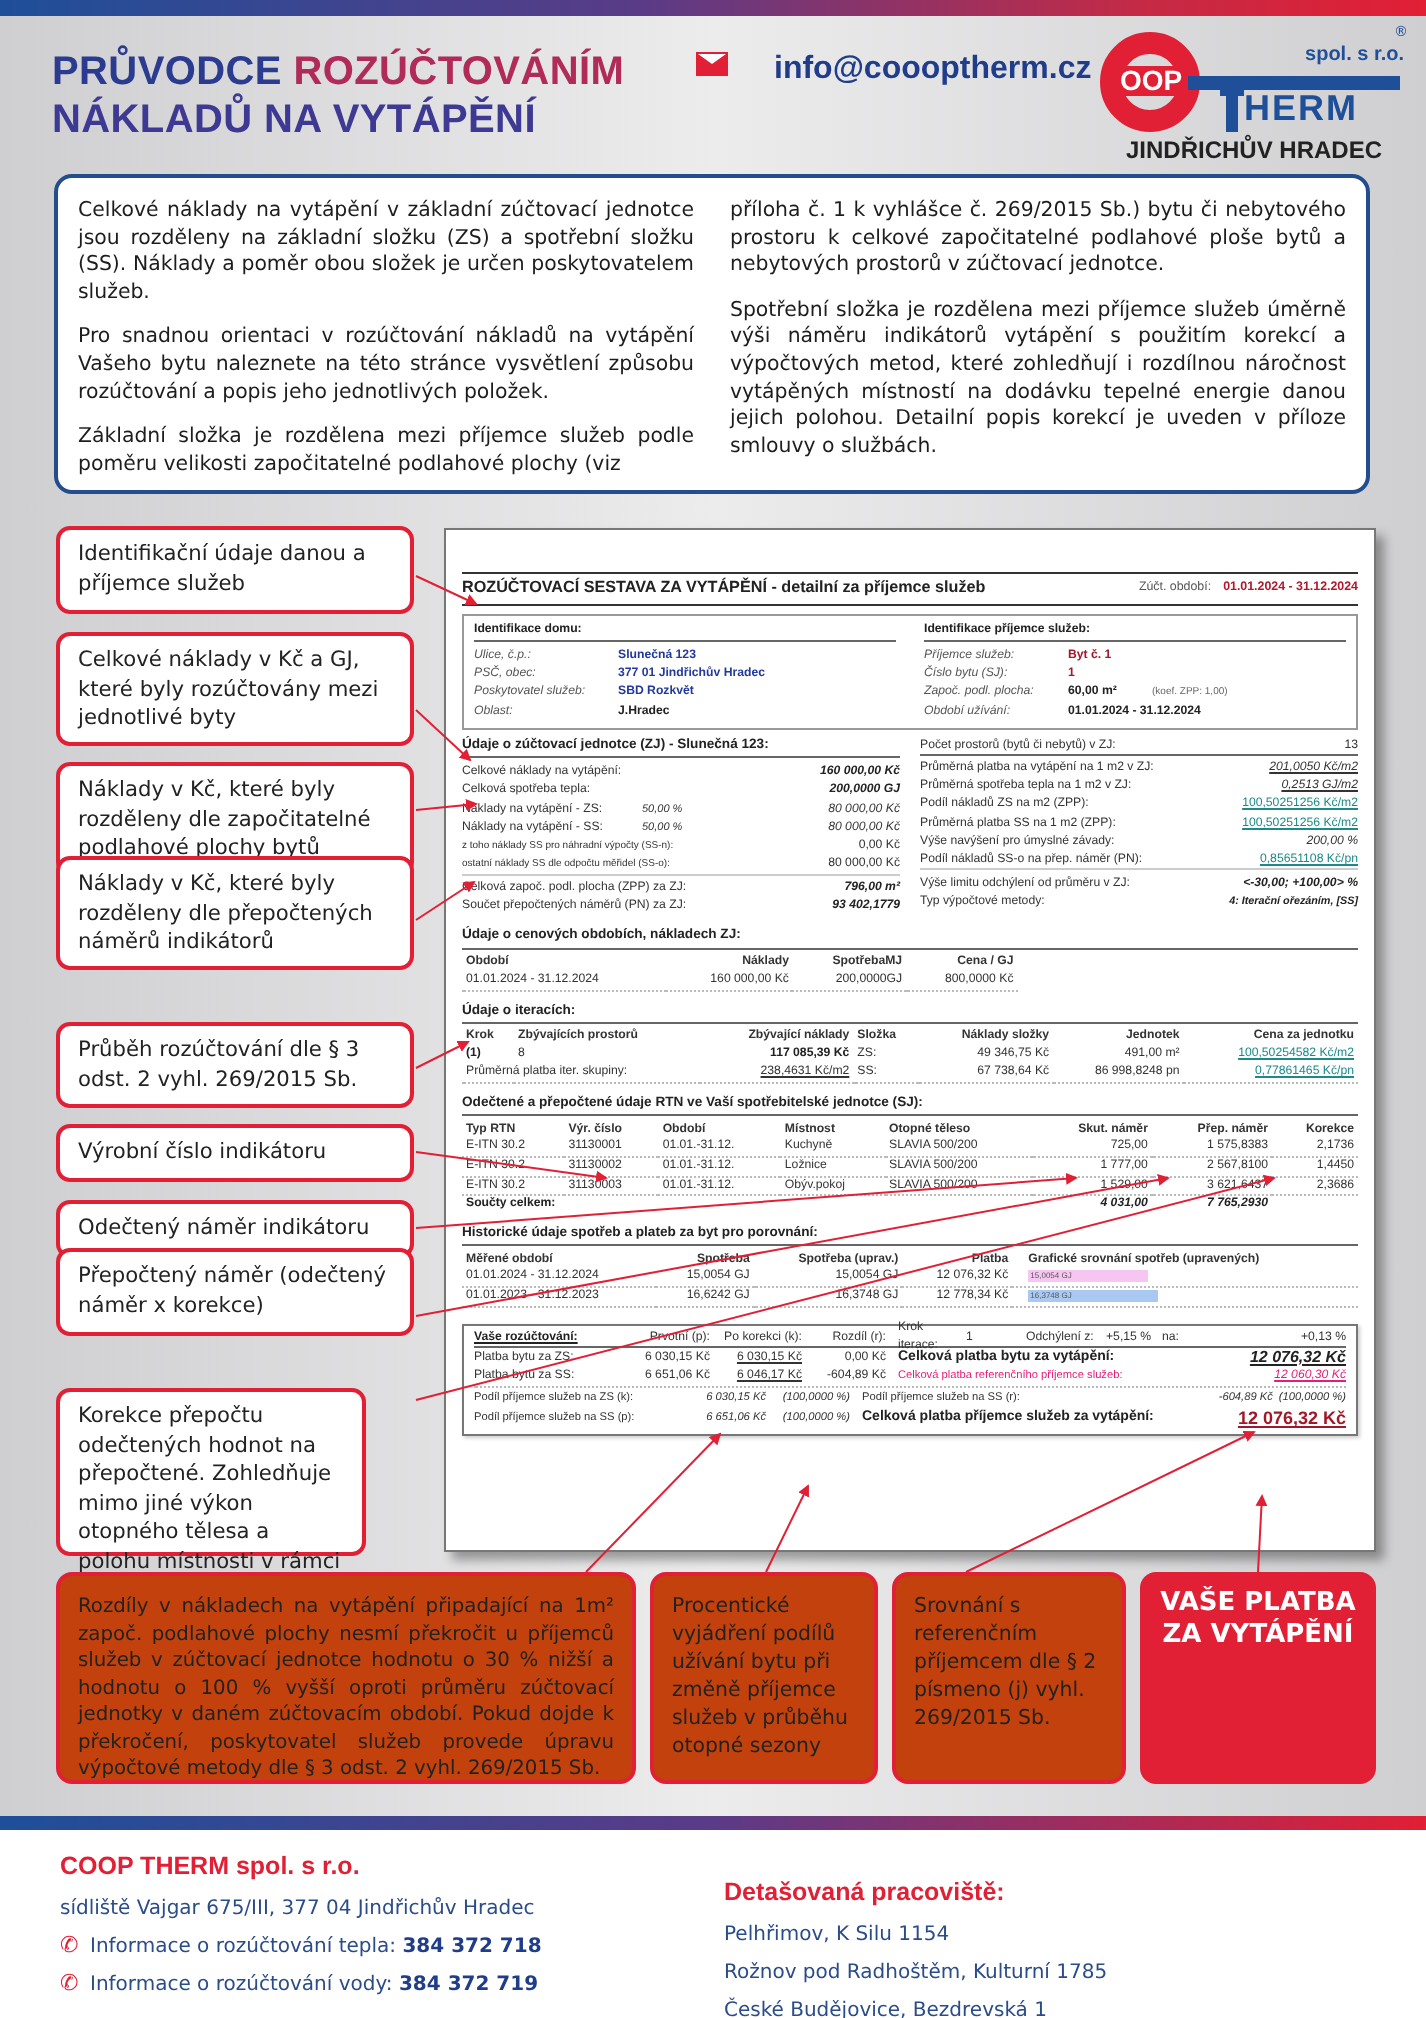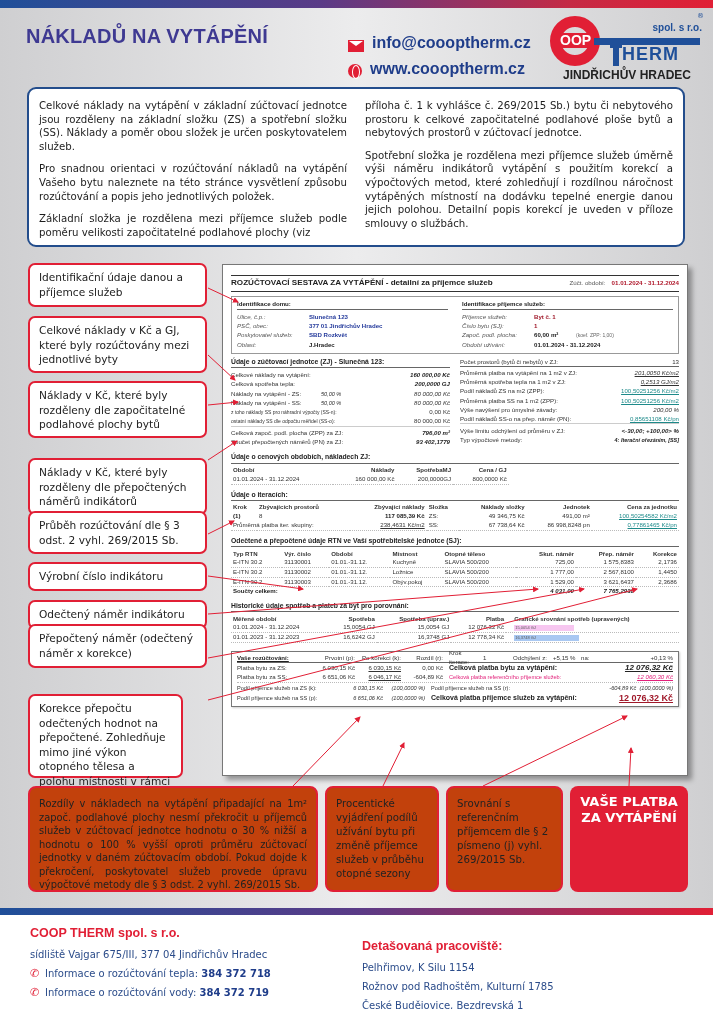--- a/index.html
+++ b/index.html
@@ -3,38 +3,38 @@
 <meta charset="utf-8">
 <style>
 *{box-sizing:border-box;margin:0;padding:0}
 html,body{width:713px;height:1009px;overflow:hidden}
 body{font-family:"DejaVu Sans",sans-serif;background:linear-gradient(90deg,#cfcfd1 0%,#ececed 50%,#cfcfd1 100%);position:relative;color:#1c1c1c}
 .topbar{position:absolute;left:0;top:0;width:713px;height:8px;background:linear-gradient(90deg,#1f4f99 0%,#5a3b87 45%,#c52a45 80%,#e11f35 100%)}
 .title{position:absolute;left:26px;top:24px;font-family:"Liberation Sans",sans-serif;font-weight:bold;font-size:20px;line-height:24px;letter-spacing:0.2px}
 .title .l1a{color:#2b3b8f}.title .l1b{color:#b02b58}
 .title .l2{color:#3e3992}
 .contact{position:absolute;left:348px;top:26px;font-family:"Liberation Sans",sans-serif;font-size:16px;color:#1f3d8a;font-weight:bold}
-.contact div{height:26px;display:flex;align-items:flex-end;gap:8px}
+.contact div{height:26px;display:flex;align-items:flex-start;gap:23px}
 .ic-mail{width:16px;height:12px;background:#e11f35;position:relative}
 .ic-mail:before{content:"";position:absolute;left:1px;top:1px;width:14px;height:10px;border-left:7px solid transparent;border-right:7px solid transparent;border-top:5px solid #fff;box-sizing:border-box}
 .ic-globe{width:14px;height:14px;border-radius:50%;background:#e11f35;position:relative}
 .ic-globe:after{content:"";position:absolute;left:4px;top:1px;width:6px;height:12px;border-radius:50%;border:1px solid #fff}
 .logo{position:absolute;left:548px;top:12px;width:160px;height:72px}
 .logo .ring{position:absolute;left:2px;top:4px;width:50px;height:50px;border-radius:50%;border:11px solid #e11f35}
 .logo .oop{position:absolute;left:10px;top:21px;font-family:"Liberation Sans",sans-serif;font-weight:bold;font-size:14px;color:#fff;background:#e11f35;padding:0 2px;line-height:15px}
 .logo .bar{position:absolute;left:46px;top:26px;width:106px;height:7px;background:#1f4f99}
 .logo .therm{position:absolute;left:62px;top:30px;font-family:"Liberation Sans",sans-serif;font-weight:bold;font-size:18px;color:#1f4f99;letter-spacing:1px;line-height:24px}
 .logo .spol{position:absolute;right:6px;top:10px;font-size:10px;color:#1f4f99;font-family:"Liberation Sans",sans-serif;font-weight:bold}
 .logo .reg{position:absolute;right:4px;top:0;font-size:7px;color:#1f4f99}
 .logo .city{position:absolute;left:0;top:56px;width:158px;text-align:center;font-family:"Liberation Sans",sans-serif;font-weight:bold;font-size:12px;color:#222}
 .intro{position:absolute;left:27px;top:87px;width:658px;height:160px;background:#fff;border:2px solid #234d8c;border-radius:9px;padding:10px 10px;display:flex;gap:18px;font-family:"DejaVu Sans",sans-serif;font-size:10.2px;line-height:13.6px;color:#1d1d1d}
 .intro .col{flex:1;text-align:justify}
 .intro p{margin-bottom:9px}
 .callout{position:absolute;left:28px;background:#fff;border:2px solid #e11f35;border-radius:7px;padding:5px 9px;font-size:10.6px;line-height:14.5px;color:#222;font-family:"DejaVu Sans",sans-serif}
-.doc{position:absolute;left:222px;top:264px;width:466px;height:512px;background:#fff;border:1px solid #777;box-shadow:4px 4px 5px rgba(0,0,0,.35);font-family:"Liberation Sans",sans-serif;font-size:6.1px;color:#333;padding:6px 8px;line-height:8.6px}
+.doc{position:absolute;left:222px;top:264px;width:466px;height:512px;background:#fff;border:1px solid #777;box-shadow:4px 4px 5px rgba(0,0,0,.35);font-family:"Liberation Sans",sans-serif;font-size:6.1px;color:#333;padding:17px 8px;line-height:8.6px}
 .doc .hdr{border-top:1px solid #333;border-bottom:1px solid #333;display:flex;justify-content:space-between;align-items:center;padding:3px 0;margin-top:4px}
 .doc .hdr .t{font-size:8.1px;font-weight:bold;color:#222}
 .doc .hdr .p{font-size:6.2px;color:#555}
 .doc .hdr .p b{color:#b0192c;margin-left:6px}
 .idbox{border:1px solid #999;margin-top:4px;padding:3px 5px;display:flex;gap:14px}
 .idbox .c{flex:1}
 .idbox .h{font-weight:bold;border-bottom:1px solid #666;padding-bottom:1px;margin-bottom:2px;color:#222}
 .row{display:flex;height:9.4px;align-items:center}
 .lbl{color:#555;font-style:italic}
 .blue{color:#23399b;font-weight:bold}
@@ -67,31 +67,28 @@
 .f-right .h{color:#e11f35;font-weight:bold;font-size:12.5px;font-family:"Liberation Sans",sans-serif;margin-bottom:2px}
 .phone{display:inline-block;width:12px;height:12px;color:#e11f35;font-size:11px;line-height:12px;margin-right:3px}
 svg.arrows{position:absolute;left:0;top:0;pointer-events:none}
 </style>
 </head>
 <body>
 
 <div class="topbar"></div>
 
 <div class="title">
+  <div><span class="l1a">PRŮVODCE</span> <span class="l1b">ROZÚČTOVÁNÍM</span></div>
   <div class="l2">NÁKLADŮ NA VYTÁPĚNÍ</div>
 </div>
 
 <div class="contact">
   <div>
       <span class="ic-mail"></span>
       <span>info@coooptherm.cz</span>
-    </div>
-  <div>
-      <span class="ic-globe"></span>
-      <span>www.coooptherm.cz</span>
     </div>
 </div>
 
 <div class="logo">
   <div class="ring"></div>
   <div class="bar"></div>
   <div class="oop">OOP</div>
   <div class="therm"><span style="display:inline-block;width:12px;height:20px;border-top:6px solid #1f4f99;position:relative;vertical-align:top"><span style="position:absolute;left:3px;top:0;width:6px;height:18px;background:#1f4f99"></span></span><span>HERM</span></div>
   <div class="spol">spol. s r.o.</div>
   <div class="reg">®</div>
@@ -106,21 +103,21 @@
   </div>
   <div class="col">
     <p>příloha č. 1 k vyhlášce č. 269/2015 Sb.) bytu či nebytového prostoru k celkové započitatelné podlahové ploše bytů a nebytových prostorů v zúčtovací jednotce.</p>
     <p>Spotřební složka je rozdělena mezi příjemce služeb úměrně výši náměru indikátorů vytápění s použitím korekcí a výpočtových metod, které zohledňují i rozdílnou náročnost vytápěných místností na dodávku tepelné energie danou jejich polohou. Detailní popis korekcí je uveden v příloze smlouvy o službách.</p>
   </div>
 </div>
 
 <div class="callout" style="top:263px;width:179px;height:44px">Identifikační údaje danou a příjemce služeb</div>
 <div class="callout" style="top:316px;width:179px;height:57px">Celkové náklady v Kč a GJ, které byly rozúčtovány mezi jednotlivé byty</div>
 <div class="callout" style="top:381px;width:179px;height:57px">Náklady v Kč, které byly rozděleny dle započitatelné podlahové plochy bytů</div>
-<div class="callout" style="top:458px;width:179px;height:57px">Náklady v Kč, které byly rozděleny dle přepočtených náměrů indikátorů</div>
+<div class="callout" style="top:428px;width:179px;height:57px">Náklady v Kč, které byly rozděleny dle přepočtených náměrů indikátorů</div>
 <div class="callout" style="top:511px;width:179px;height:43px">Průběh rozúčtování dle § 3 odst. 2 vyhl. 269/2015 Sb.</div>
 <div class="callout" style="top:562px;width:179px;height:29px">Výrobní číslo indikátoru</div>
 <div class="callout" style="top:600px;width:179px;height:29px">Odečtený náměr indikátoru</div>
 <div class="callout" style="top:624px;width:179px;height:44px">Přepočtený náměr (odečtený náměr x korekce)</div>
 <div class="callout" style="top:694px;width:155px;height:84px">Korekce přepočtu odečtených hodnot na přepočtené. Zohledňuje mimo jiné výkon otopného tělesa a polohu místnosti v rámci domu.</div>
 
 <div class="doc">
   <div class="hdr">
     <span class="t">ROZÚČTOVACÍ SESTAVA ZA VYTÁPĚNÍ - detailní za příjemce služeb</span>
     <span class="p"><span>Zúčt. období:</span><b>01.01.2024 - 31.12.2024</b></span>

